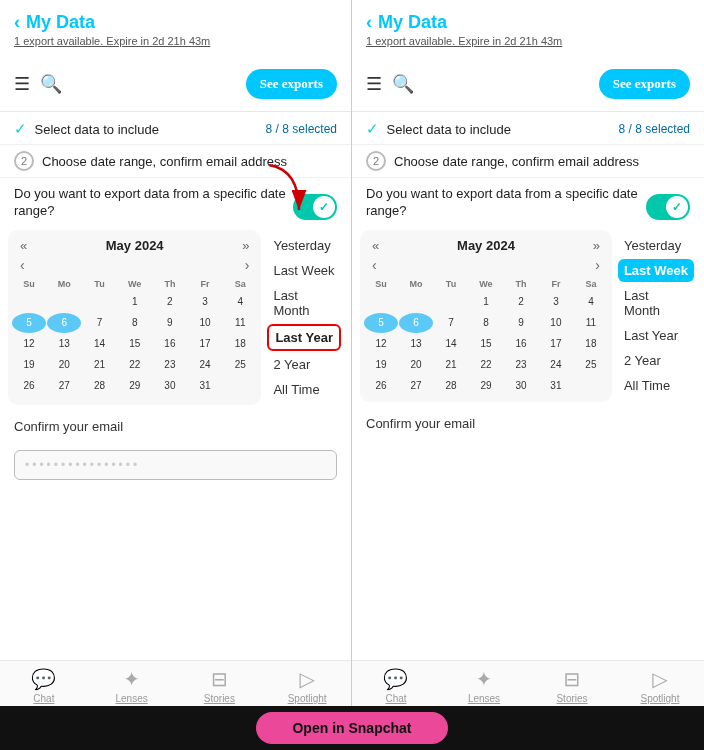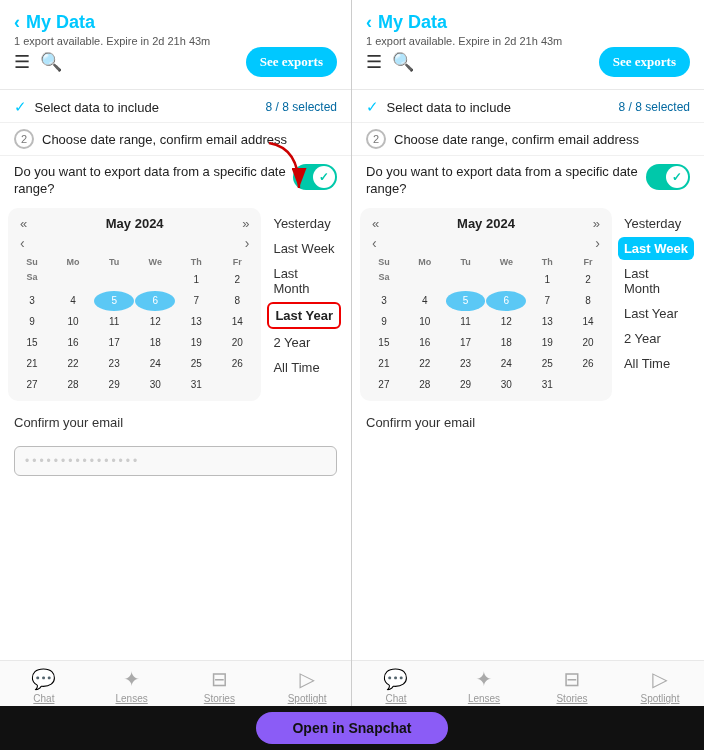--- a/index.html
+++ b/index.html
@@ -48,21 +48,22 @@
     }
     .header-title-text {
       color: #00C8FF;
       font-size: 18px;
       font-weight: 700;
     }
     .header-subtitle {
       font-size: 11px;
       color: #555;
       margin-left: 0;
-      margin-bottom: 0;
+      margin-bottom: 22px;
+      text-decoration: underline;
     }
     .header-actions {
       display: flex;
       align-items: center;
       gap: 10px;
       margin-bottom: 6px;
     }
     .hamburger-icon {
       font-size: 18px;
       color: #333;
@@ -119,21 +120,21 @@
       color: #777;
       flex-shrink: 0;
     }
 
     
     .date-range-section {
       padding: 8px 14px 4px;
     }
     .date-range-row {
       display: flex;
-      align-items: flex-start;
+      align-items: flex-end;
       justify-content: space-between;
     }
     .date-range-text {
       font-size: 13px;
       color: #222;
       flex: 1;
       line-height: 1.3;
     }
     .toggle {
       width: 44px;
@@ -190,21 +191,21 @@
     .cal-month {
       font-size: 13px;
       font-weight: 700;
       color: #222;
       text-align: center;
     }
     .cal-double-left { font-size: 13px; color: #666; }
     .cal-double-right { font-size: 13px; color: #666; }
     .cal-grid {
       display: grid;
-      grid-template-columns: repeat(6, 1fr);
+      grid-template-columns: repeat(7, 1fr);
       gap: 1px;
     }
     .cal-header-cell {
       text-align: center;
       font-size: 9px;
       color: #777;
       padding: 2px 0;
       font-weight: 600;
     }
     .cal-cell {
@@ -316,21 +317,21 @@
     
     .bottom-bar {
       height: 44px;
       background: #111;
       display: flex;
       align-items: center;
       justify-content: center;
       flex-shrink: 0;
     }
     .open-snapchat-btn {
-      background: #8b5cf6;
+      background: #ec4899;
       color: #111;
       border: none;
       border-radius: 22px;
       padding: 8px 36px;
       font-size: 14px;
       font-weight: 700;
       cursor: pointer;
     }
 
     

